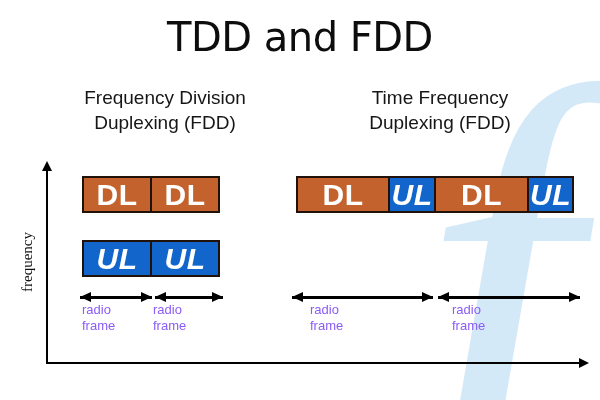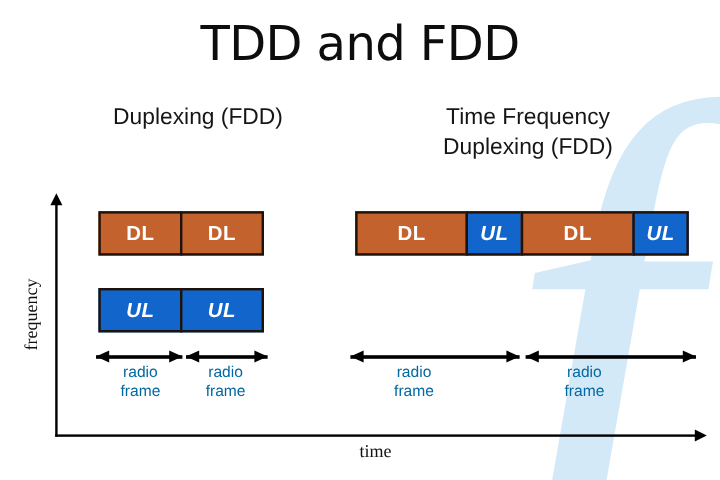--- a/index.html
+++ b/index.html
@@ -95,21 +95,21 @@
   .row-left-dl { left: 82px;  top: 176px; }
   .row-left-ul { left: 82px;  top: 240px; }
   .row-right   { left: 296px; top: 176px; }
   .cell {
     box-sizing: border-box;
     height: 37px;
     border: 2px solid var(--border, #1f1f1f);
     display: flex; align-items: center; justify-content: center;
     color: var(--cell_text, #fff);
     font-weight: bold;
-    font-size: 17px;
+    font-size: 30px;
     letter-spacing: 0.5px;
   }
   .cell + .cell { margin-left: -2px; }
   .dl { background: var(--dl, #c4622d); }
   .ul { background: var(--ul, #1165cb); font-style: italic; }
   .w70 { width: 70px; }
   .w94 { width: 94px; }
   .w48 { width: 48px; }
   .w95 { width: 95px; }
   .w47 { width: 47px; }
@@ -129,56 +129,56 @@
   .la1 { left: 80px;  width: 72px; }
   .la2 { left: 155px; width: 68px; }
   .ra1 { left: 292px; width: 141px; }
   .ra2 { left: 438px; width: 142px; }
 
   
   .frame-label {
     position: absolute;
     top: 302px;
     width: 70px;
-    text-align: center;
+    text-align: left;
     font-size: 13px;
     line-height: 16px;
-    color: #0369a1;
+    color: #8b5cf6;
   }
   .fl1 { left: 82px;  }
   .fl2 { left: 153px; }
   .fl3 { left: 310px; }
   .fl4 { left: 452px; }
 </style>
 </head>
 <body>
 
 <div class="stage">
 
   <svg class="watermark" width="600" height="400" viewBox="0 0 600 400" aria-hidden="true">
     <text x="420" y="475" font-size="560">f</text>
   </svg>
 
   <div class="layer">
 
     <div class="title">TDD and FDD</div>
 
     <div class="heading left-heading">
+      <div>Frequency Division</div>
       <div>Duplexing (FDD)</div>
     </div>
 
     <div class="heading right-heading">
       <div>Time Frequency</div>
       <div>Duplexing (FDD)</div>
     </div>
 
     <div class="y-axis"></div>
     <div class="y-axis-label">frequency</div>
     <div class="x-axis"></div>
-    <div class="x-axis-label">time</div>
 
     <div class="row row-left-dl">
       <div class="cell dl w70">DL</div>
       <div class="cell dl w70">DL</div>
     </div>
 
     <div class="row row-left-ul">
       <div class="cell ul w70">UL</div>
       <div class="cell ul w70">UL</div>
     </div>

